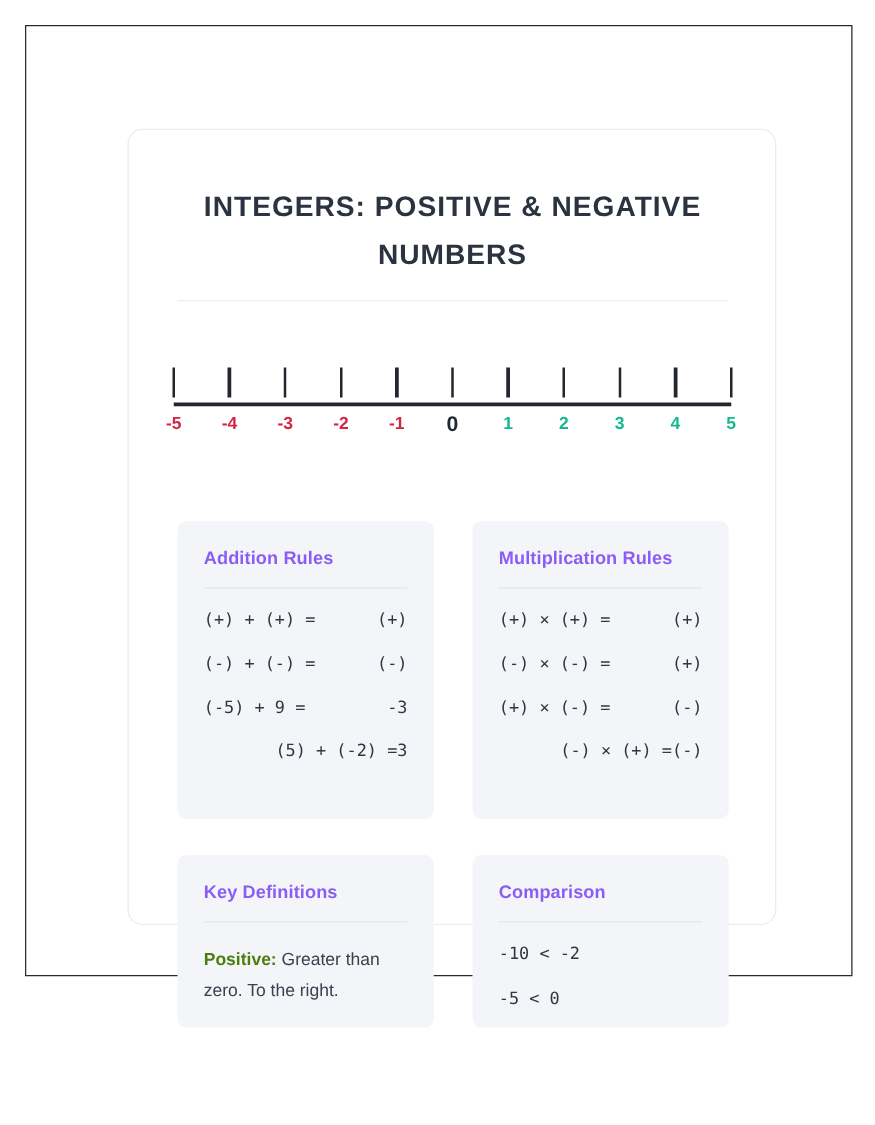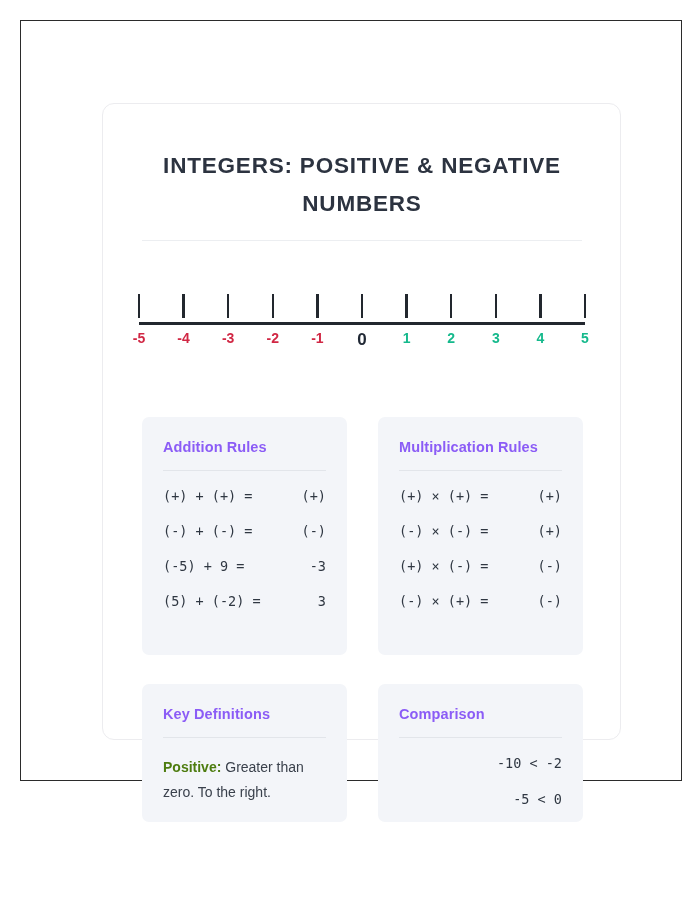--- a/index.html
+++ b/index.html
@@ -135,42 +135,41 @@
     display: flex;
     justify-content: space-between;
     align-items: baseline;
     font-family: "DejaVu Sans Mono", monospace;
     font-size: 13.5px;
     color: #2f3742;
     line-height: 16px;
     margin-bottom: 19px;
     white-space: pre;
   }
-  .eq-row:last-child { margin-bottom: 0; }
+  .eq-row:last-child { margin-bottom: 0; justify-content: flex-end; }
 
   .eq-lhs { letter-spacing: 0px; }
   .eq-rhs { letter-spacing: 0px; }
 
   
   .def-row {
     font-size: 14px;
     line-height: 25px;
     color: #3a414c;
   }
   .def-term { font-weight: bold; color: #4d7c0f; }
 
   
   .cmp-row {
     font-family: "DejaVu Sans Mono", monospace;
     font-size: 13.5px;
     color: #2f3742;
     line-height: 16px;
     margin-bottom: 20px;
     white-space: pre;
-    text-align: right;
   }
   .cmp-row:last-child { margin-bottom: 0; }
 </style>
 </head>
 <body>
 
 <div id="viewport-frame">
 
   <div id="content-card"></div>
 

